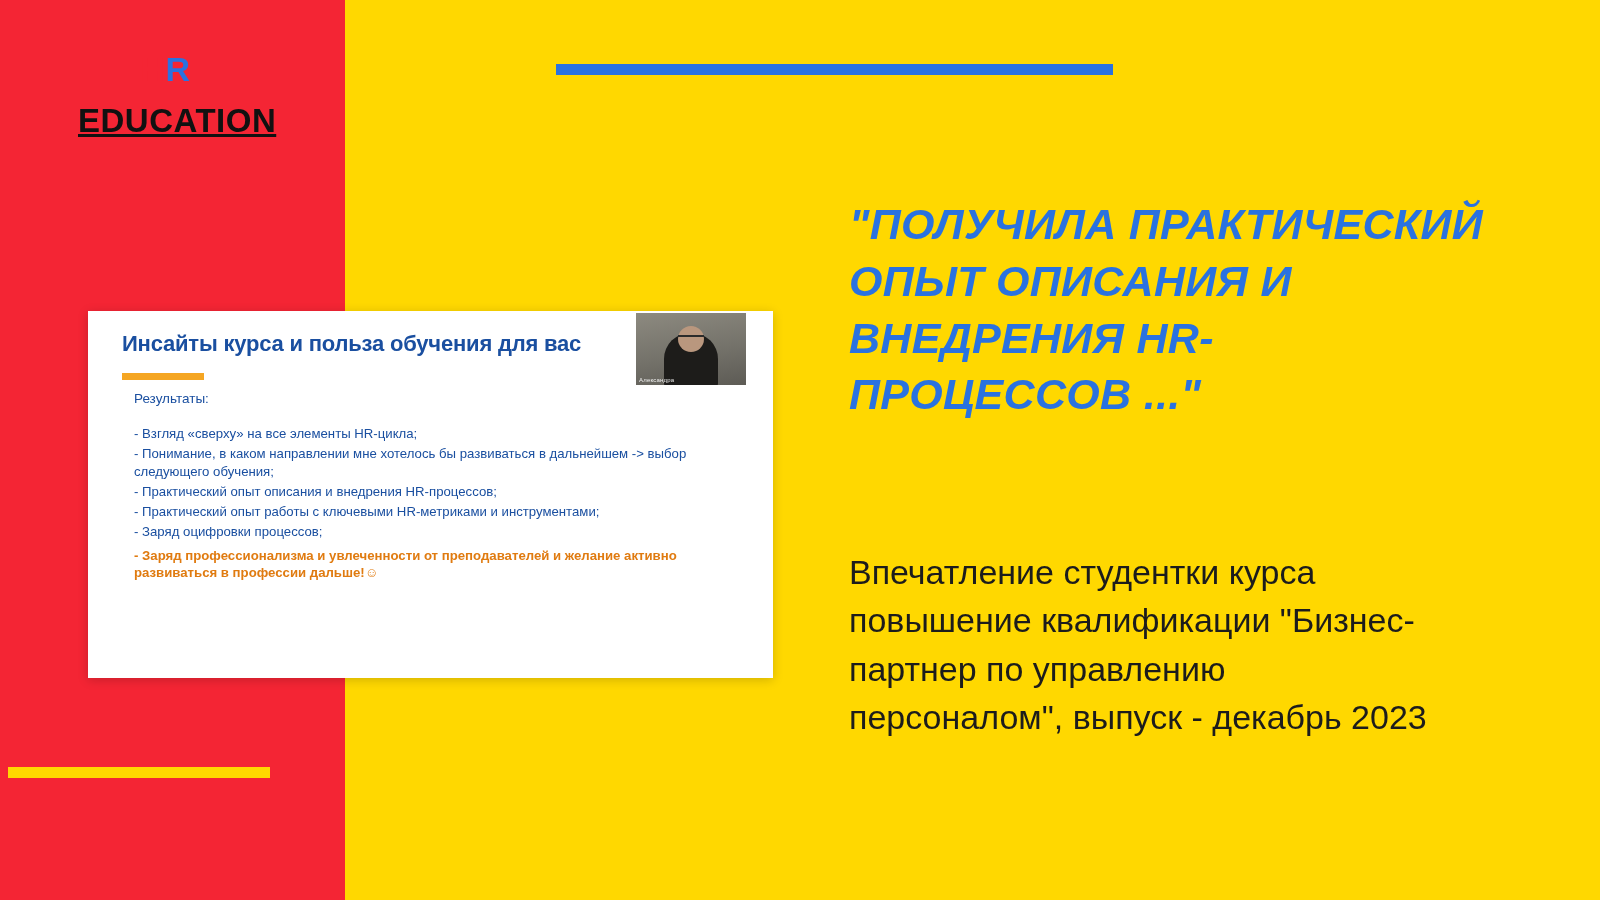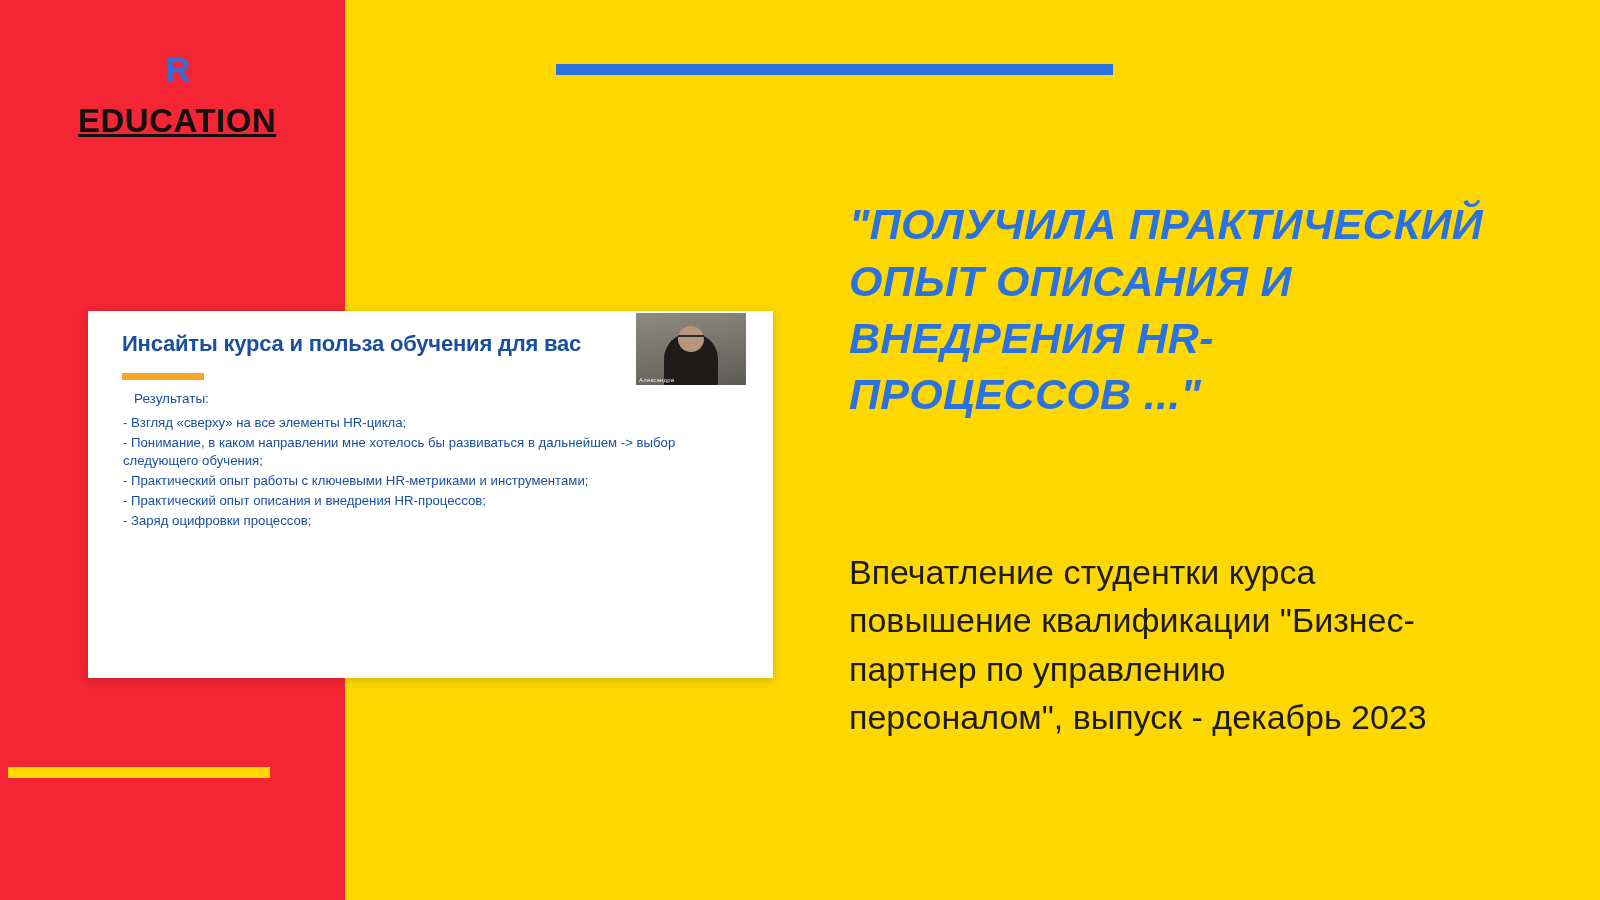--- a/index.html
+++ b/index.html
@@ -123,21 +123,21 @@
     font-size: 13.5px;
     font-weight: normal;
     color: #1a4fa0;
     margin-left: 12px;
   }
   .shot-list {
     position: absolute;
     left: 34px;
     top: 102px;
     width: 580px;
-    margin: 1px;
+    margin: 12px;
     padding: 0;
     list-style: none;
   }
   .shot-list li {
     font-size: 13.2px;
     line-height: 1.33;
     color: #1a4fa0;
     margin-bottom: 2.5px;
   }
   .shot-list li.hl {
@@ -239,23 +239,24 @@
   <div class="bar-yellow-left"></div>
   <div class="bar-orange-right"></div>
 
   <div class="shot">
     <div class="shot-title">Инсайты курса и польза обучения для вас</div>
     <div class="shot-underline"></div>
     <div class="shot-sub">Результаты:</div>
     <ul class="shot-list">
       <li>- Взгляд «сверху» на все элементы HR-цикла;</li>
       <li>- Понимание, в каком направлении мне хотелось бы развиваться в дальнейшем -&gt; выбор следующего обучения;</li>
+      <li>- Практический опыт описания и внедрения HR-процессов;</li>
       <li>- Практический опыт работы с ключевыми HR-метриками и инструментами;</li>
-      <li>- Практический опыт описания и внедрения HR-процессов;</li>
       <li>- Заряд оцифровки процессов;</li>
+      <li class="hl">- Заряд профессионализма и увлеченности от преподавателей и желание активно развиваться в профессии дальше!☺</li>
     </ul>
     <div class="webcam">
       <div class="wall"></div>
       <div class="person"></div>
       <div class="face"></div>
       <div class="glasses"></div>
       <div class="webcam-name">Александра</div>
     </div>
   </div>
 

